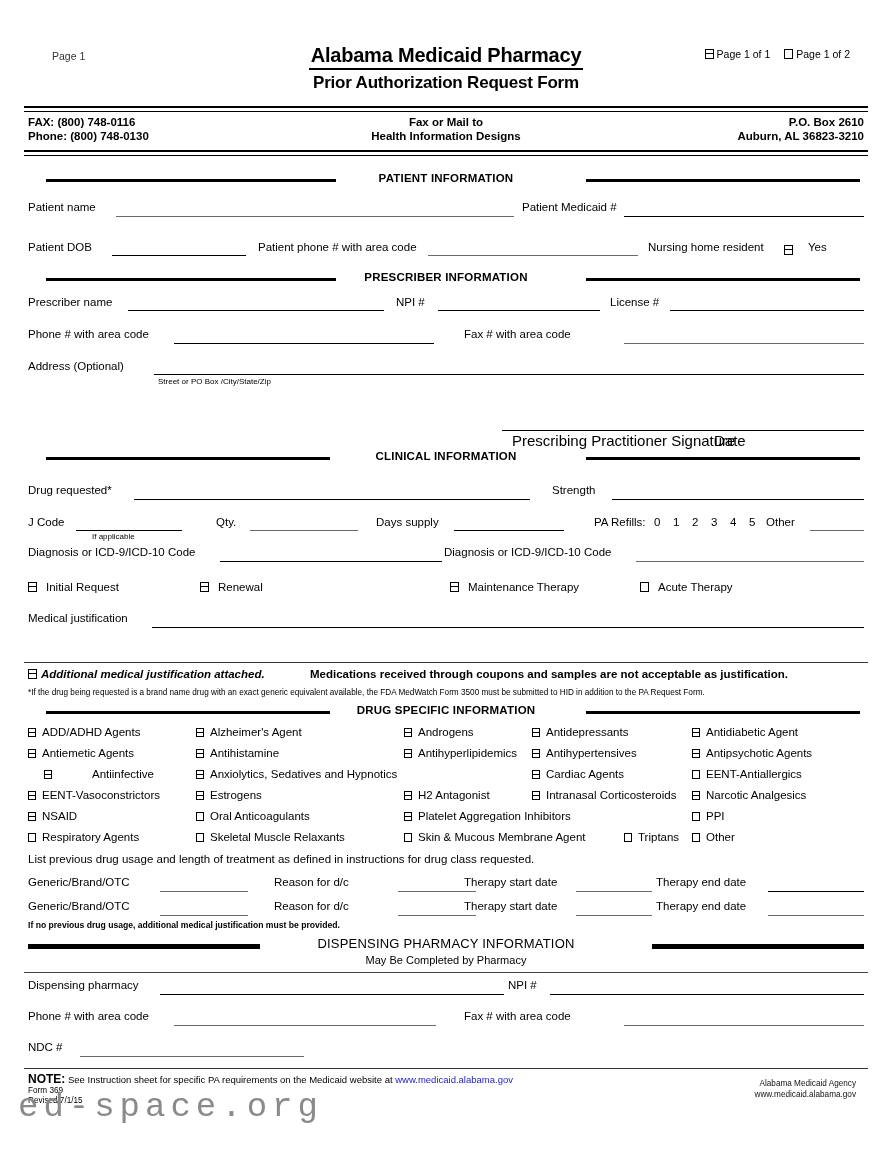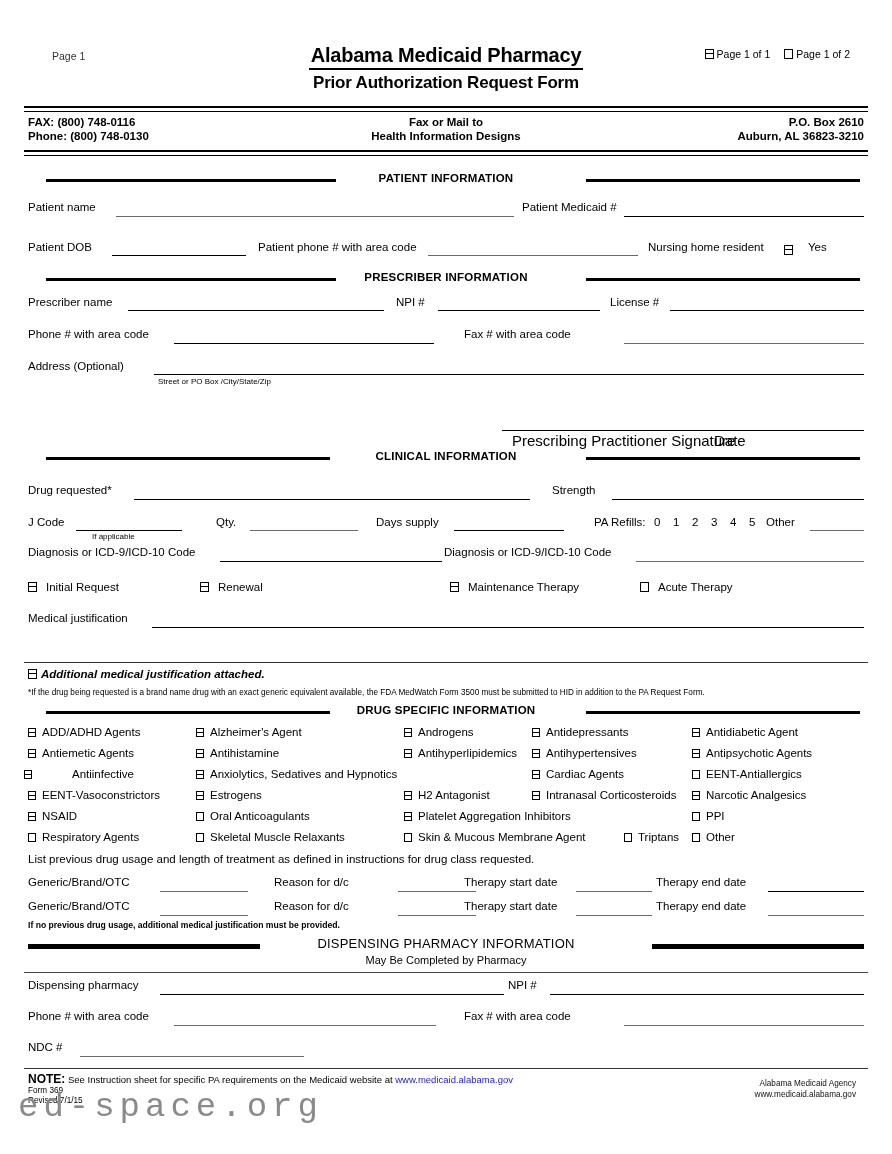--- a/index.html
+++ b/index.html
@@ -239,37 +239,38 @@
 
   <div class="fl" style="left:4px; top:590px;">Medical justification</div>
   <div class="ln dk" style="left:128px; top:605px; width:712px;"></div>
 
   <div class="rule thin" style="top:640px; background:#333;"></div>
 
   <div class="cbrow" style="left:4px; top:646px; gap:4px; font-weight:bold; font-size:11.5px;font-style:italic;">
     <span class="cb line"></span>
     <span>Additional medical justification attached.</span>
   </div>
+  <div class="fl b" style="left:286px; top:646px; font-size:11.5px;">Medications received through coupons and samples are not acceptable as justification.</div>
   <div class="footnote" style="left:4px; top:666px;">*If the drug being requested is a brand name drug with an exact generic equivalent available, the FDA MedWatch Form 3500 must be submitted to HID in addition to the PA Request Form.</div>
 
   <div class="sec" style="top:682px;">
     <div class="bar l" style="width:284px;"></div>
     <div class="lbl">DRUG  SPECIFIC INFORMATION</div>
     <div class="bar r" style="width:274px;"></div>
   </div>
 
   <div class="dg-item" style="left:4px; top:704px;">
         <span class="cb sm line"></span>
         <span>ADD/ADHD Agents</span>
       </div>
   <div class="dg-item" style="left:4px; top:725px;">
         <span class="cb sm line"></span>
         <span>Antiemetic Agents</span>
       </div>
-  <div class="dg-item" style="left:0; top:746px;gap:40px;">
+  <div class="dg-item" style="left:20px; top:746px;gap:40px;">
         <span class="cb sm line"></span>
         <span>Antiinfective</span>
       </div>
   <div class="dg-item" style="left:4px; top:767px;">
         <span class="cb sm line"></span>
         <span>EENT-Vasoconstrictors</span>
       </div>
   <div class="dg-item" style="left:4px; top:788px;">
         <span class="cb sm line"></span>
         <span>NSAID</span>

